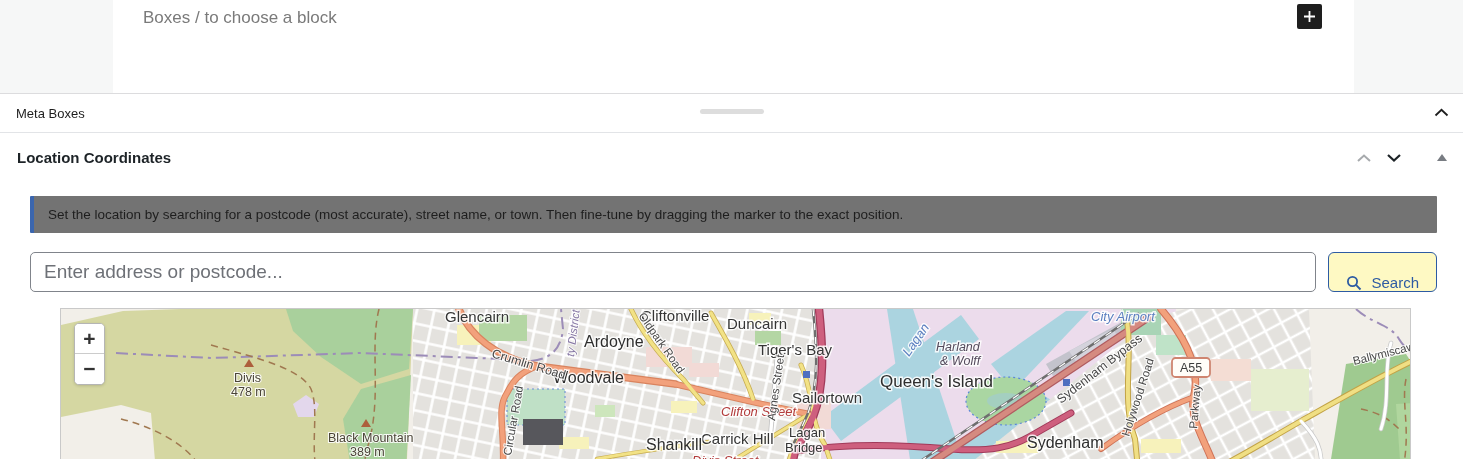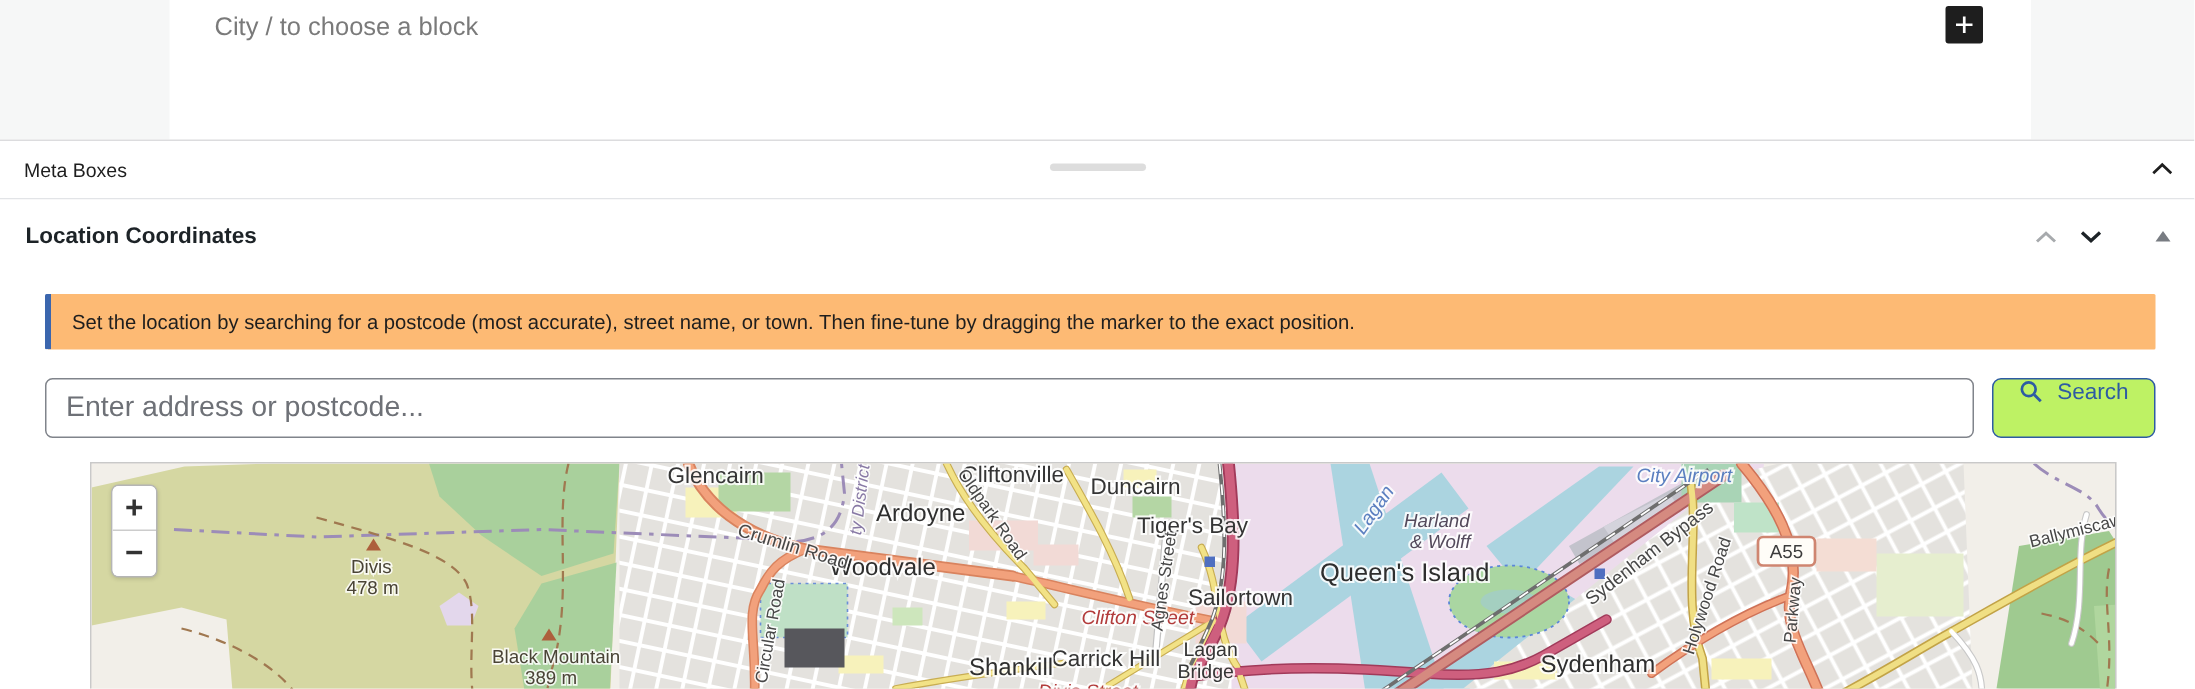--- a/index.html
+++ b/index.html
@@ -31,27 +31,27 @@
   .panel-title { font-size:15px; font-weight:700; color:#1d2327; }
   .panel-actions { position:absolute; right:6px; top:0; height:100%; display:flex; align-items:center; }
   .icon-btn { width:30px; height:30px; border:none; background:transparent; cursor:pointer;
     display:flex; align-items:center; justify-content:center; }
   .toggle-tri { width:0; height:0; border-left:5px solid transparent; border-right:5px solid transparent;
     border-bottom:7px solid #787c82; }
   .panel-actions .gap { width:18px; }
 
   
   .panel-body { padding:14px 26px 0 30px; background:#fff; }
-  .notice { background:#fdba74; border-left:4px solid #3b66ae; padding:11px 14px;
+  .notice { background:#737373; border-left:4px solid #3b66ae; padding:11px 14px;
     font-size:13.5px; color:#1e1e1e; border-radius:1px; }
   .search-row { display:flex; margin-top:19px; align-items:center; }
   .search-input { flex:1; height:40px; border:1px solid #80848b; border-radius:5px;
     font-size:19px; padding:0 13px; color:#1e1e1e; font-family:"Liberation Sans",sans-serif; }
   .search-input::placeholder { color:#6e7177; }
-  .btn { height:40px; display:flex; align-items:flex-start; gap:9px; background:#bef264;
+  .btn { height:40px; display:flex; align-items:flex-end; gap:9px; background:#fef9c3;
     border:1px solid #2d5ba3; color:#2d5ba3; border-radius:6px; font-size:15px;
     padding:0 17px; cursor:pointer; font-family:"Liberation Sans",sans-serif; white-space:nowrap; }
   .btn + .btn { margin-left:10px; }
   .search-row .btn:first-of-type { margin-left:12px; }
 
   
   .map-wrap { margin:16px 26px 0 30px; height:200px; border:1px solid #c9c9c9;
     position:relative; overflow:hidden; background:#f2efe9; }
   .map-wrap svg { display:block; }
   .zoom-ctl { position:absolute; left:13px; top:14px; width:31px; background:#fff;
@@ -75,21 +75,21 @@
   .lbl-poi   { font-size:12.5px; fill:#544a5c; font-style:italic; }
   .lbl-peak  { font-size:12.5px; fill:#4a4436; stroke-width:2.2px; }
   .lbl-ref   { font-size:12.5px; fill:#3c3c3c; stroke:none; }
 </style>
 </head>
 <body>
 
 <div class="editor-top">
   <div class="rail rail-left"></div>
   <div class="rail rail-right"></div>
-  <div class="block-placeholder">City / to choose a block</div>
+  <div class="block-placeholder">Boxes / to choose a block</div>
   <button class="add-block-btn">
     <svg width="15" height="15" viewBox="0 0 15 15">
       <path d="M7.5 2v11M2 7.5h11" stroke="#fff" stroke-width="1.8"></path>
     </svg>
   </button>
 </div>
 
 <div class="metabox-bar">
   <span class="metabox-bar-title">Meta Boxes</span>
   <div class="drag-handle"></div>

